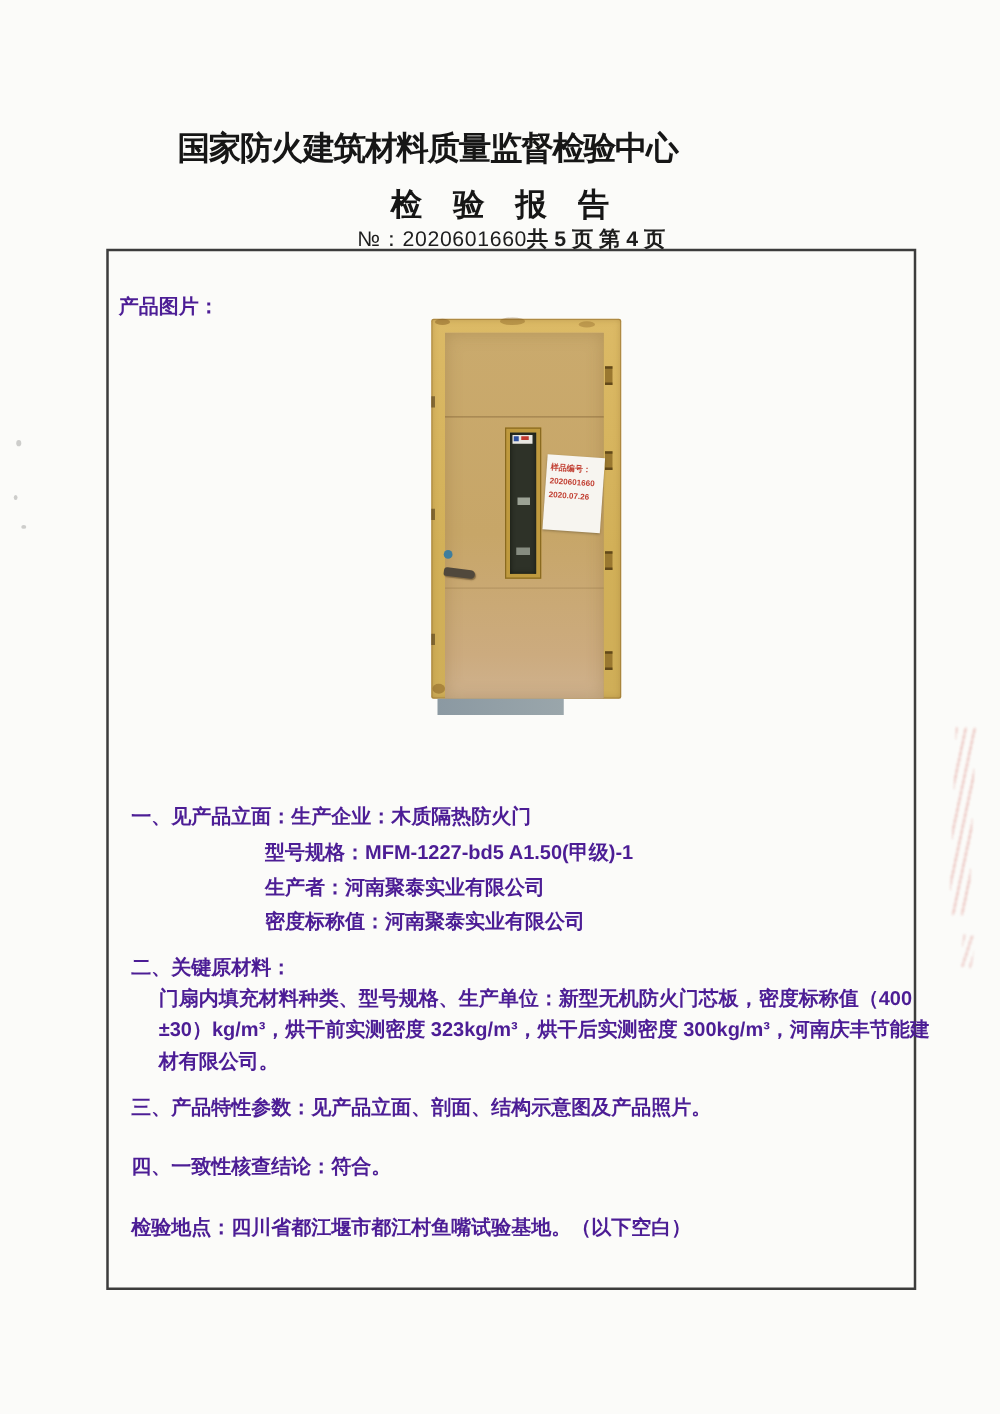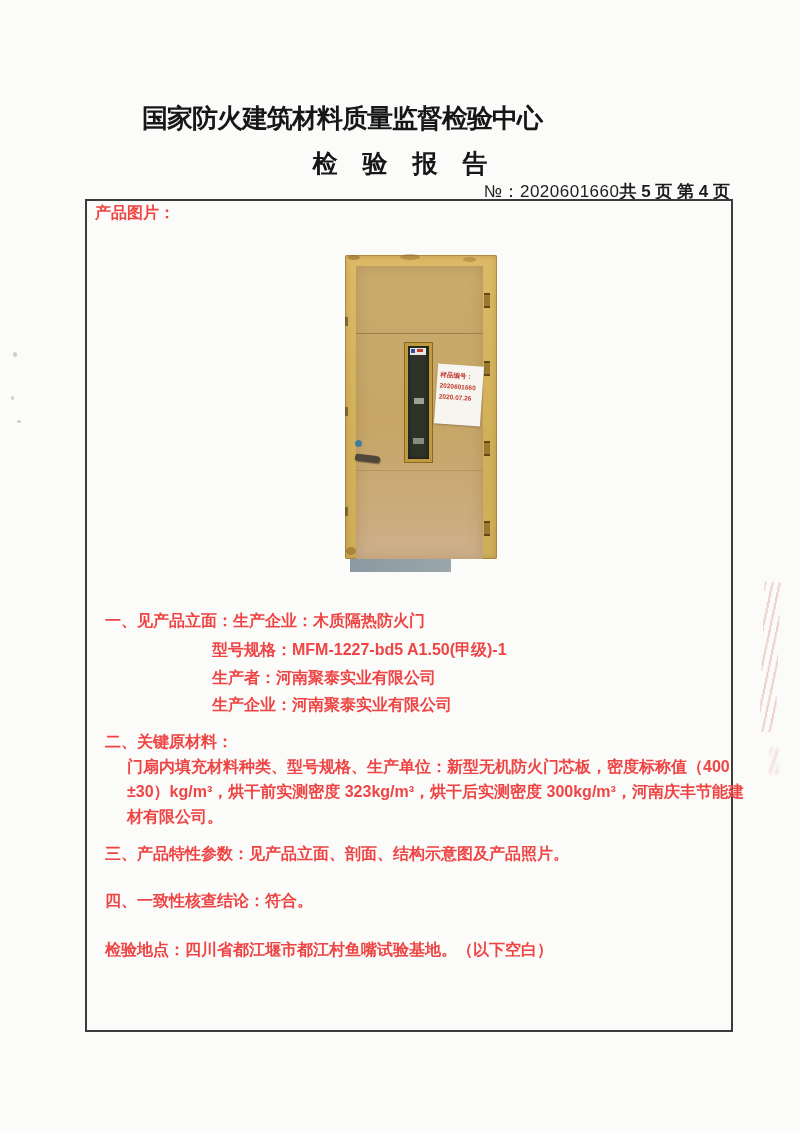--- a/index.html
+++ b/index.html
@@ -13,21 +13,21 @@
   
   .doc-title{
     top:101px;left:0;width:684px;text-align:center;
     font-size:26px;font-weight:700;letter-spacing:-1px;color:#161616;
   }
   .doc-subtitle{
     top:147px;left:0;width:800px;text-align:center;
     font-size:25px;font-weight:700;letter-spacing:9px;text-indent:9px;color:#161616;
   }
   .header-row{
-    top:180px;left:88px;width:642px;display:flex;justify-content:flex-end;
+    top:180px;left:88px;width:642px;display:flex;justify-content:center;
     font-size:17px;
   }
   .report-no{font-weight:400;letter-spacing:.5px;}
   .page-info{font-weight:600;}
   
   .main-box{
     left:85px;top:199px;width:644px;height:829px;
     border:2px solid #3c3c3c;background:transparent;
   }
   .photo-label{left:8px;top:2px;font-size:17px;font-weight:600;}
@@ -73,21 +73,21 @@
     padding:5px 3px;box-sizing:border-box;
     font-size:6.5px;line-height:1.7;color:#c24033;font-weight:600;white-space:nowrap;
   }
   .lock-dot{left:10px;top:185px;width:7px;height:7px;border-radius:50%;background:#3f7e9d;}
   .door-lever{left:10px;top:200px;width:25px;height:7px;background:#50483c;
     border-radius:3px 4px 4px 2px;transform:rotate(7deg);
     box-shadow:1px 1px 1px rgba(90,70,40,.6);}
   .door-sill{left:5px;top:304px;width:101px;height:13px;
     background:linear-gradient(90deg,#8b99a2,#9aa6ab);}
   
-  .bl{font-size:16px;font-weight:600;white-space:nowrap;color:#ef4444;}
+  .bl{font-size:16px;font-weight:600;white-space:nowrap;color:#4c1d95;margin-top:32px;}
   .l-s1a{left:18px;top:410px;}
   .l-s1b{left:125px;top:439px;}
   .l-s1c{left:125px;top:467px;}
   .l-s1d{left:125px;top:494px;}
   .l-s2t{left:18px;top:531px;}
   .l-s2a{left:40px;top:556px;}
   .l-s2b{left:40px;top:581px;}
   .l-s2c{left:40px;top:606px;}
   .l-s3{left:18px;top:643px;}
   .l-s4{left:18px;top:690px;}
@@ -157,21 +157,21 @@
       <div>2020.07.26</div>
     </div>
     <span class="abs lock-dot"></span>
     <span class="abs door-lever"></span>
     <span class="abs door-sill"></span>
   </div>
 
   <div class="abs bl l-s1a"><span>一、见产品立面：</span><span>生产企业：木质隔热防火门</span></div>
   <div class="abs bl l-s1b">型号规格：MFM-1227-bd5 A1.50(甲级)-1</div>
   <div class="abs bl l-s1c">生产者：河南聚泰实业有限公司</div>
-  <div class="abs bl l-s1d">生产企业：河南聚泰实业有限公司</div>
+  <div class="abs bl l-s1d">密度标称值：河南聚泰实业有限公司</div>
 
   <div class="abs bl l-s2t">二、关键原材料：</div>
   <div class="abs bl l-s2a">门扇内填充材料种类、型号规格、生产单位：新型无机防火门芯板，密度标称值（400</div>
   <div class="abs bl l-s2b">±30）kg/m³，烘干前实测密度 323kg/m³，烘干后实测密度 300kg/m³，河南庆丰节能建</div>
   <div class="abs bl l-s2c">材有限公司。</div>
 
   <div class="abs bl l-s3">三、产品特性参数：见产品立面、剖面、结构示意图及产品照片。</div>
   <div class="abs bl l-s4">四、一致性核查结论：符合。</div>
   <div class="abs bl l-loc">检验地点：四川省都江堰市都江村鱼嘴试验基地。（以下空白）</div>
 

